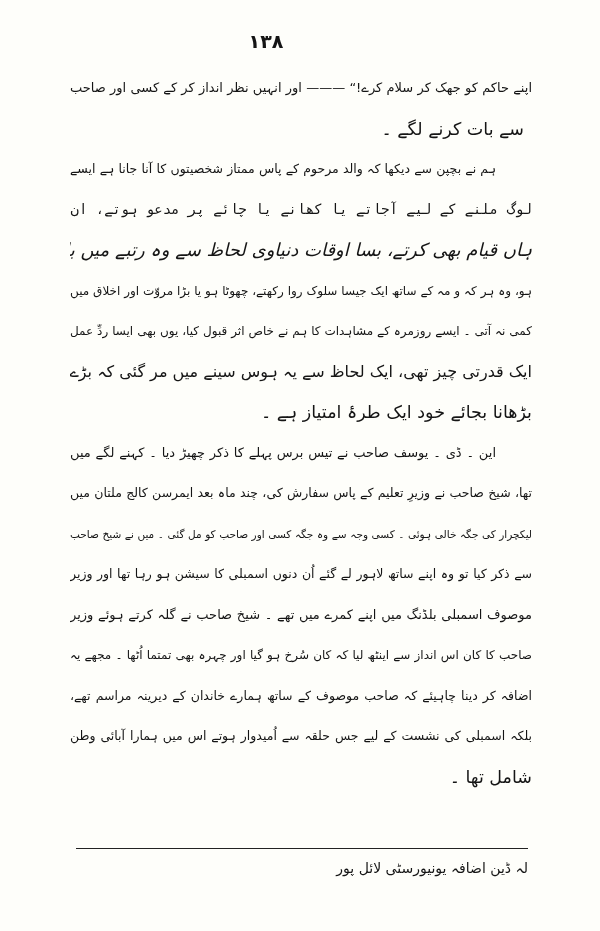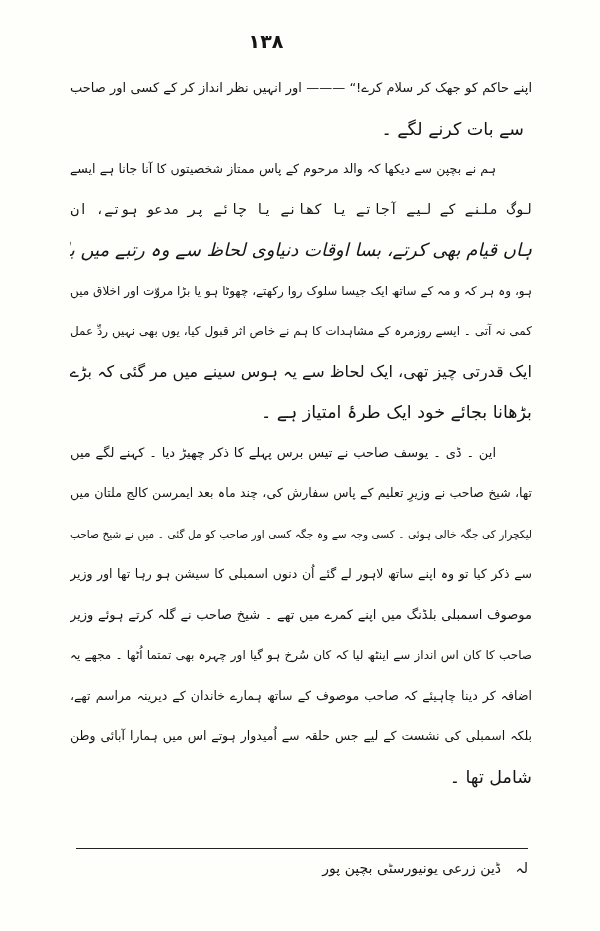--- a/index.html
+++ b/index.html
@@ -30,51 +30,51 @@
   .line.first-indent { padding-right: 36px; }
   .line.small-indent { padding-right: 8px; }
   .rule {
     position: absolute; left: 76px; width: 452px; top: 848px;
     height: 0; border-top: 1.5px solid #222;
   }
   .footnote {
     position: absolute; top: 854px; right: 72px; direction: rtl;
     font-size: 14px; line-height: 28px; white-space: nowrap;
   }
-  .footnote .marker { margin-left: 10px; }
+  .footnote .marker { }
 </style>
 </head>
 <body>
 
 <div class="page">
   <div class="page-number">۱۳۸</div>
 
   <div class="body-text">
 
     <div class="line" style="font-size: 13px;">اپنے حاکم کو جھک کر سلام کرے!“ ——— اور انہیں نظر انداز کر کے کسی اور صاحب</div>
     <div class="line short small-indent">سے بات کرنے لگے ۔</div>
 
     <div class="line first-indent" style="font-size: 12.5px;">ہم نے بچپن سے دیکھا کہ والد مرحوم کے پاس ممتاز شخصیتوں کا آنا جانا ہے ایسے</div>
     <div class="line" style="font-size: 14px; font-family: Liberation Mono, monospace;">لوگ ملنے کے لیے آجاتے یا کھانے یا چائے پر مدعو ہوتے، ان میں سے چند ہمارے</div>
     <div class="line" style="font-size: 18px; font-style: italic;">ہاں قیام بھی کرتے، بسا اوقات دنیاوی لحاظ سے وہ رتبے میں بلند ہوتے لیکن تعلقات</div>
     <div class="line" style="font-size: 12px;">ہو، وہ ہر کہ و مہ کے ساتھ ایک جیسا سلوک روا رکھتے، چھوٹا ہو یا بڑا مروّت اور اخلاق میں</div>
-    <div class="line" style="font-size: 12px;">کمی نہ آتی ۔ ایسے روزمرہ کے مشاہدات کا ہم نے خاص اثر قبول کیا، یوں بھی نہیں ردِّ عمل</div>
+    <div class="line" style="font-size: 12px;">کمی نہ آتی ۔ ایسے روزمرہ کے مشاہدات کا ہم نے خاص اثر قبول کیا، یوں بھی ایسا ردِّ عمل</div>
     <div class="line" style="font-size: 16px;">ایک قدرتی چیز تھی، ایک لحاظ سے یہ ہوس سینے میں مر گئی کہ بڑے لوگوں سے راہ و رسم</div>
     <div class="line short">بڑھانا بجائے خود ایک طرۂ امتیاز ہے ۔</div>
 
     <div class="line first-indent" style="font-size: 13px;">این ۔ ڈی ۔ یوسف صاحب نے تیس برس پہلے کا ذکر چھیڑ دیا ۔ کہنے لگے میں</div>
     <div class="line" style="font-size: 12.5px;">تھا، شیخ صاحب نے وزیرِ تعلیم کے پاس سفارش کی، چند ماہ بعد ایمرسن کالج ملتان میں</div>
     <div class="line" style="font-size: 10.5px;">لیکچرار کی جگہ خالی ہوئی ۔ کسی وجہ سے وہ جگہ کسی اور صاحب کو مل گئی ۔ میں نے شیخ صاحب</div>
     <div class="line" style="font-size: 12.5px;">سے ذکر کیا تو وہ اپنے ساتھ لاہور لے گئے اُن دنوں اسمبلی کا سیشن ہو رہا تھا اور وزیر</div>
     <div class="line" style="font-size: 13px;">موصوف اسمبلی بلڈنگ میں اپنے کمرے میں تھے ۔ شیخ صاحب نے گلہ کرتے ہوئے وزیر</div>
     <div class="line" style="font-size: 12px;">صاحب کا کان اس انداز سے اینٹھ لیا کہ کان سُرخ ہو گیا اور چہرہ بھی تمتما اُٹھا ۔ مجھے یہ</div>
     <div class="line" style="font-size: 12.5px;">اضافہ کر دینا چاہیئے کہ صاحب موصوف کے ساتھ ہمارے خاندان کے دیرینہ مراسم تھے،</div>
     <div class="line" style="font-size: 12.5px;">بلکہ اسمبلی کی نشست کے لیے جس حلقہ سے اُمیدوار ہوتے اس میں ہمارا آبائی وطن</div>
     <div class="line short">شامل تھا ۔</div>
   </div>
 
   <div class="rule"></div>
 
   <div class="footnote">
     <span class="marker">لہ</span>
-    <span>ڈین زرعی یونیورسٹی بچپن پور</span>
+    <span>ڈین اضافہ یونیورسٹی لائل پور</span>
   </div>
 </div>
 
 </body></html>

